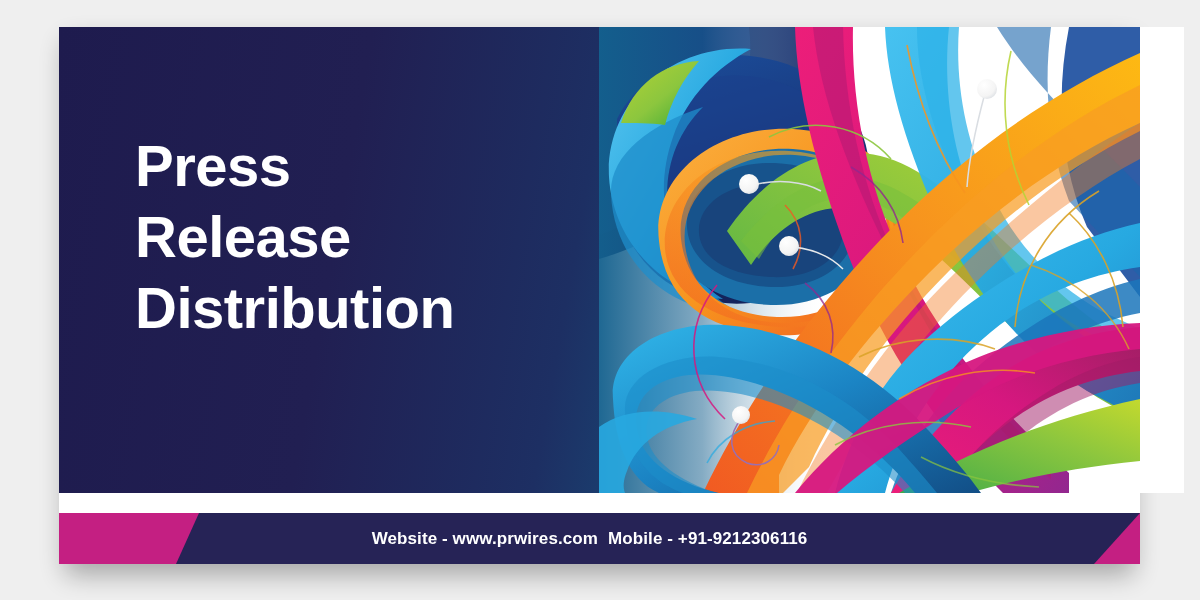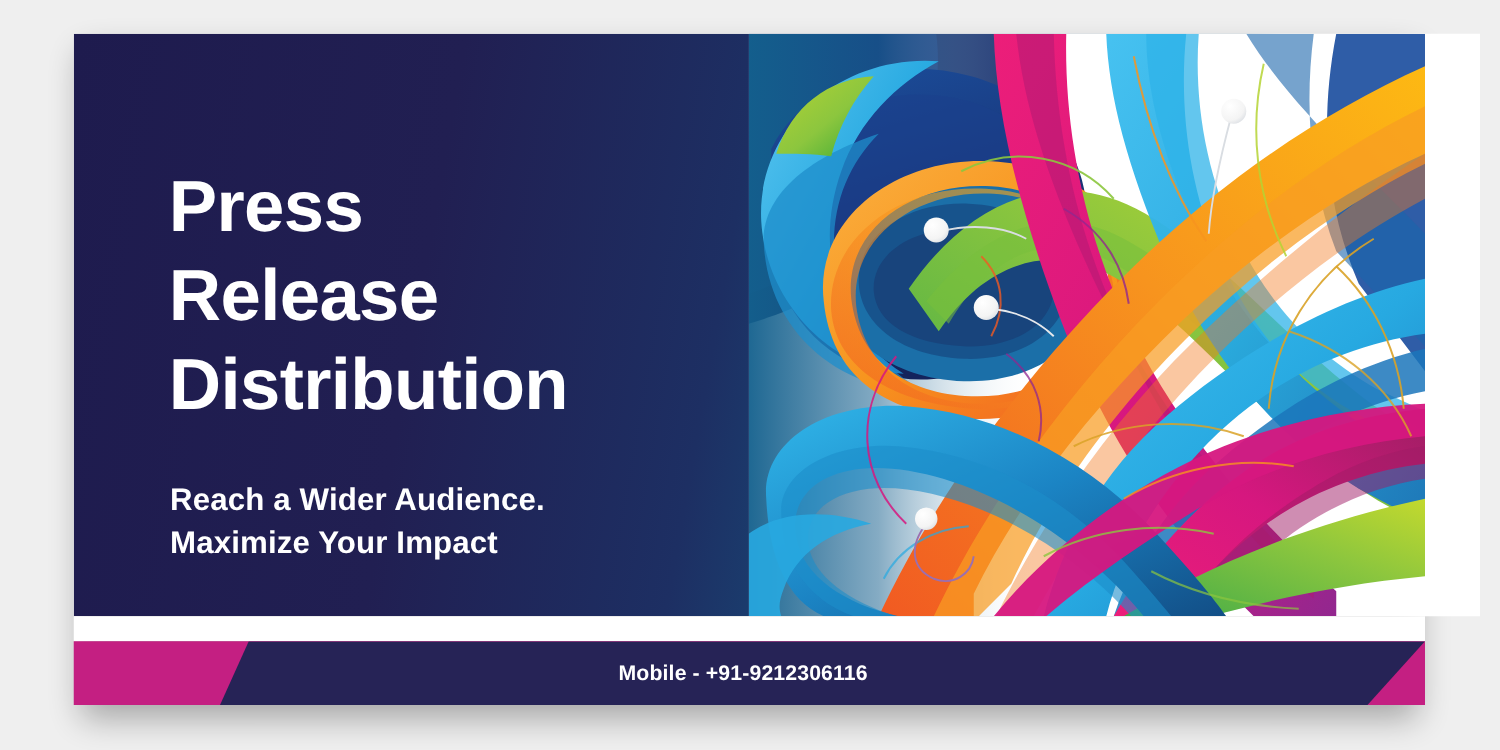--- a/index.html
+++ b/index.html
@@ -373,32 +373,29 @@
         </g>
       </svg>
     </div>
 
     <div id="headline-block">
       <div class="headline-line">Press</div>
       <div class="headline-line">Release</div>
       <div class="headline-line">Distribution</div>
     </div>
 
-    <div id="subhead-block">
-      <div class="subhead-line">Reach a Wider Audience.</div>
-      <div class="subhead-line">Maximize Your Impact</div>
-    </div>
 
   </div>
 
   <div id="white-gap"></div>
 
   <div id="footer-bar">
     <div id="footer-navy"></div>
     <div id="footer-text">
+      <span class="footer-seg">Website - www.prwires.com</span>
       <span class="footer-gap"></span>
       <span class="footer-seg">Mobile - +91-9212306116</span>
       <span class="footer-gap"></span>
       <span class="footer-gap"></span>
     </div>
   </div>
 
 </div>
 
 </body></html>

